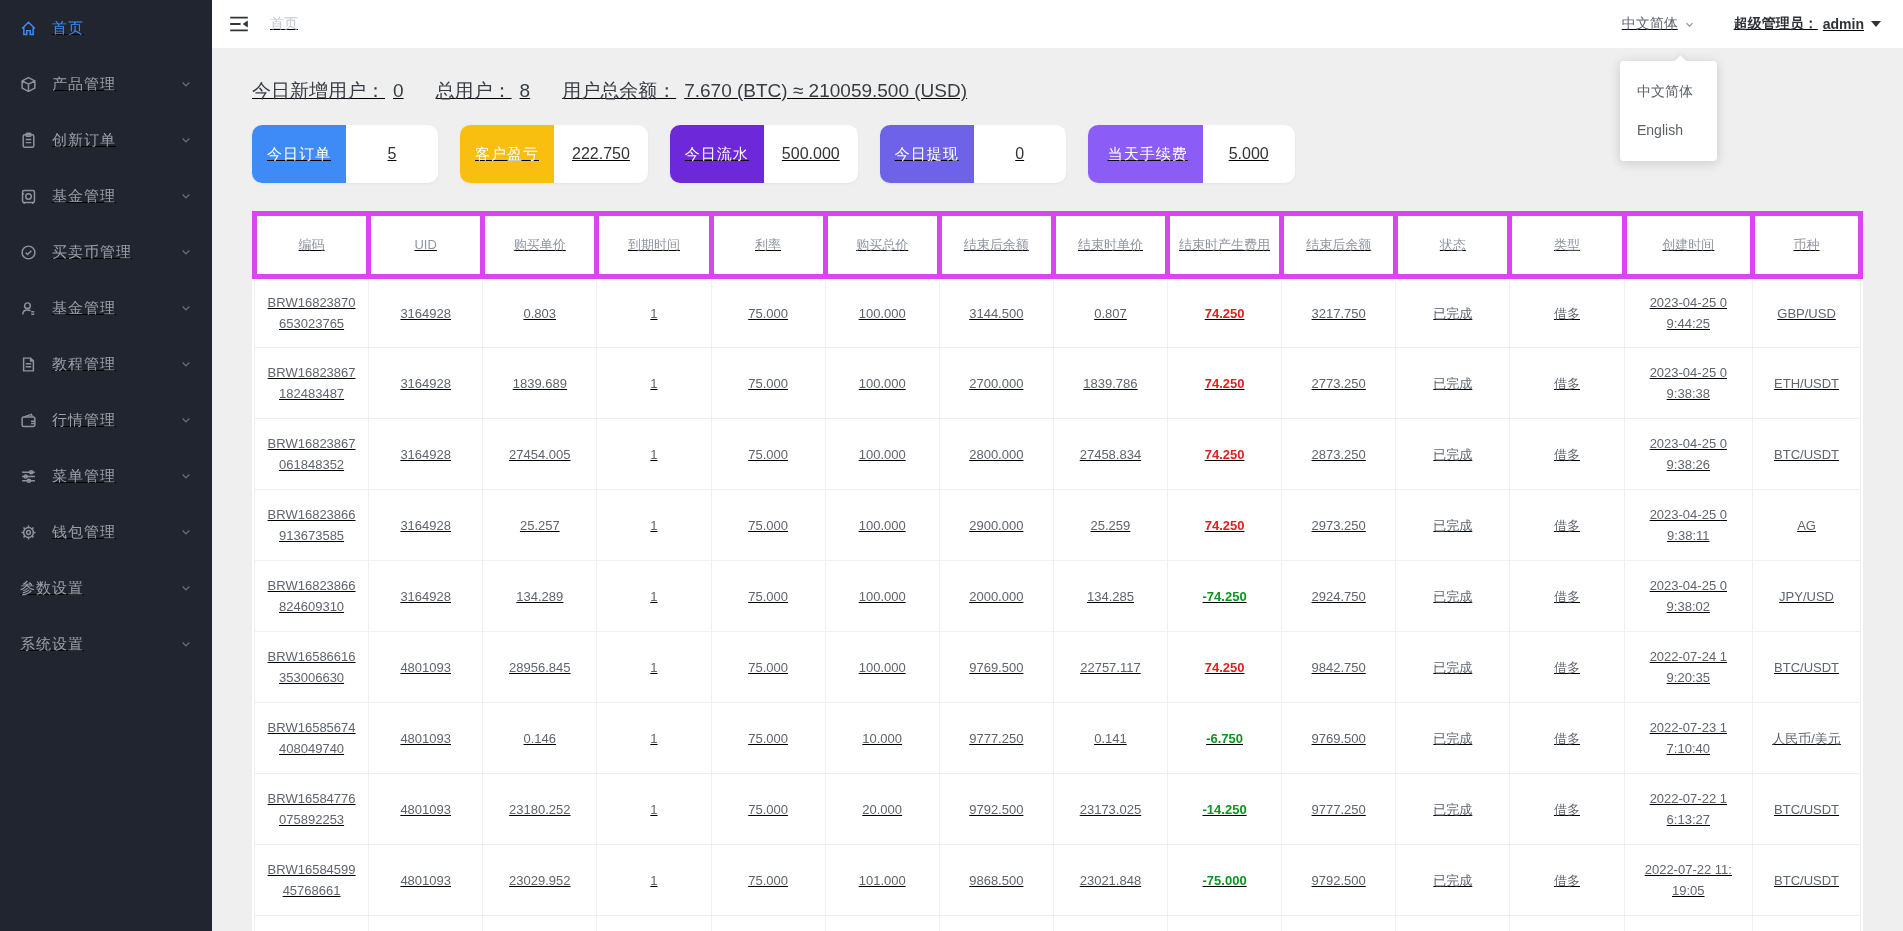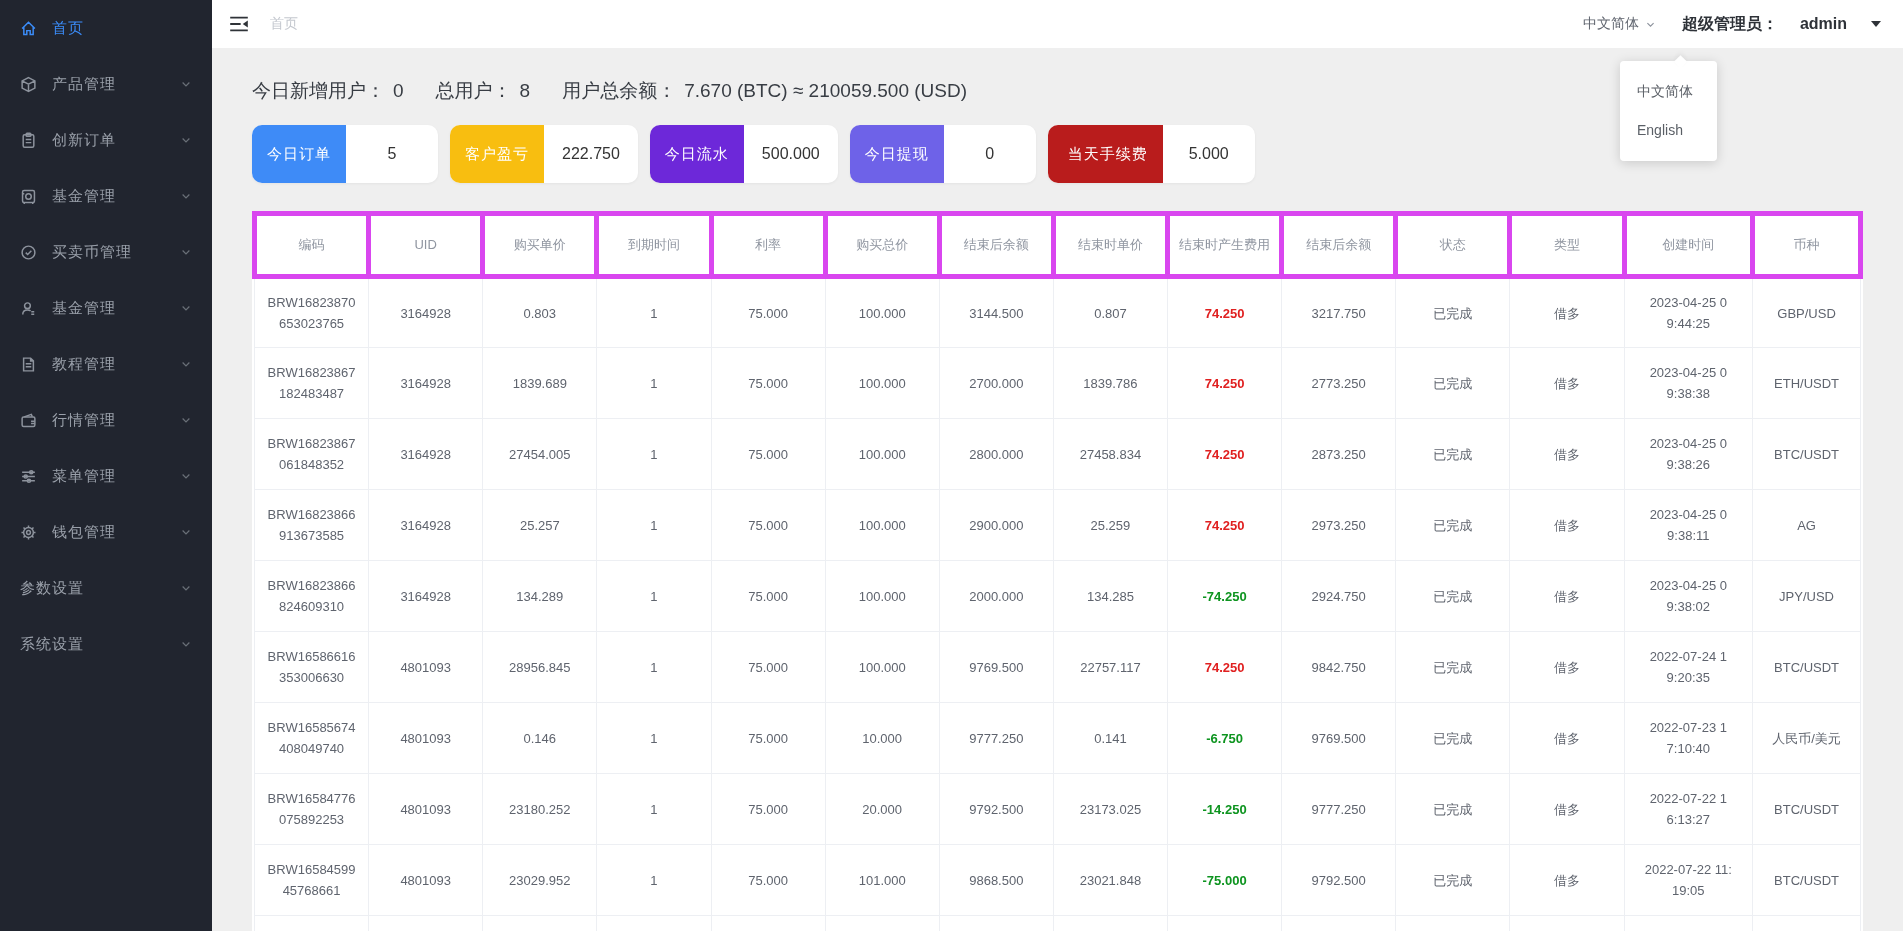--- a/index.html
+++ b/index.html
@@ -1,18 +1,18 @@
 <!DOCTYPE html>
 <html><head>
 <meta charset="utf-8">
 <style>
   * { margin:0; padding:0; box-sizing:border-box; }
   html,body { width:1903px; height:931px; overflow:hidden;
     font-family:"Liberation Sans","DejaVu Sans",sans-serif; background:#efefef; }
-  .app { display:flex; width:1903px; height:809px; }
+  .app { display:flex; width:1903px; height:809px;text-decoration:underline; }
 
   
   .sidebar { width:212px; min-width:212px; height:931px; background:#21252f; padding-top:0; }
   .side-item { display:flex; align-items:center; height:56px; padding:0 20px; cursor:pointer;
     color:#9aa0aa; font-size:15px; }
   .side-item .side-icon { width:17px; height:17px; margin-right:15px; stroke:#8d939d; fill:none;
     stroke-width:1.4; flex:0 0 auto; }
   .side-item .side-label { flex:1; letter-spacing:1px; }
   .side-item .side-chevron { width:12px; height:12px; stroke:#6a7078; fill:none; stroke-width:1.6; }
   .side-item.active { color:#3b8cf8; }
@@ -21,40 +21,40 @@
   
   .main { flex:1; display:flex; flex-direction:column; height:931px; }
   .topbar { height:48px; background:#ffffff; display:flex; align-items:center;
     padding:0 22px 0 16px; flex:0 0 auto; }
   .fold-btn { width:22px; height:20px; cursor:pointer; color:#2f3338; }
   .breadcrumb { margin-left:20px; font-size:14px; color:#c4c8cf; cursor:pointer; }
   .topbar-spacer { flex:1; }
   .lang-trigger { display:flex; align-items:center; gap:6px; font-size:14px; color:#5f646e;
     cursor:pointer; }
   .lang-trigger svg { width:11px; height:11px; stroke:#8a909a; fill:none; stroke-width:1.6; }
-  .admin-trigger { display:flex; align-items:center; gap:24px; margin-left:26px; cursor:pointer;
-    font-size:16px; font-weight:700; color:#2e3238; }
+  .admin-trigger { display:flex; align-items:center; gap:7px; margin-left:39px; cursor:pointer;
+    font-size:14px; font-weight:700; color:#2e3238; }
   .caret-down { width:0; height:0; border-left:5px solid transparent;
     border-right:5px solid transparent; border-top:6px solid #2e3238; }
 
   
   .lang-menu { position:fixed; top:61px; right:186px; width:97px; background:#fff;
     border-radius:4px; box-shadow:0 2px 12px rgba(0,0,0,.16); padding:11px 0; z-index:50; }
   .lang-menu::before { content:""; position:absolute; top:-4px; left:56px; width:9px; height:9px;
     background:#fff; transform:rotate(45deg); box-shadow:-2px -2px 5px rgba(0,0,0,.06); }
   .lang-item { height:39px; line-height:39px; padding:0 17px; font-size:14px; color:#5a5f66;
     cursor:pointer; }
 
   
   .content { flex:1; background:#efefef; padding:0 40px; overflow:hidden; }
   .stats { margin-top:30px; display:flex; align-items:baseline; gap:32px;
     font-size:19px; color:#383d44; }
   .stat { display:flex; align-items:baseline; gap:8px; }
 
-  .cards { display:flex; margin-top:21px; gap:12px; }
+  .cards { display:flex; margin-top:21px; gap:22px; }
   .card { height:58px; border-radius:10px; background:#fff; display:flex; overflow:hidden;
     box-shadow:0 1px 3px rgba(0,0,0,.05); }
   .card-label { color:#fff; font-size:15px; display:flex; align-items:center;
     padding:0 15px; letter-spacing:1px; }
   .card-value { min-width:92px; display:flex; align-items:center; justify-content:center;
     font-size:16px; color:#333; padding:0 18px; }
 
   
   .table-wrap { margin-top:28px; }
   table { width:100%; border-collapse:collapse; table-layout:fixed; background:#fff;
@@ -279,21 +279,21 @@
           </div>
           <div class="card">
             <div class="card-label" style="background-color: #6d28d9;">今日流水</div>
             <div class="card-value">500.000</div>
           </div>
           <div class="card">
             <div class="card-label" style="background-color: rgb(110, 98, 232);">今日提现</div>
             <div class="card-value">0</div>
           </div>
           <div class="card">
-            <div class="card-label" style="background-color: #b91c1c; padding-left: 20px;">当天手续费</div>
+            <div class="card-label" style="background-color: #8b5cf6; padding-left: 20px;">当天手续费</div>
             <div class="card-value">5.000</div>
           </div>
         </div>
       <div class="table-wrap">
         <table>
           <colgroup id="table-cols">
               <col style="width: 7.1%;">
               <col style="width: 7.1%;">
               <col style="width: 7.1%;">
               <col style="width: 7.1%;">

